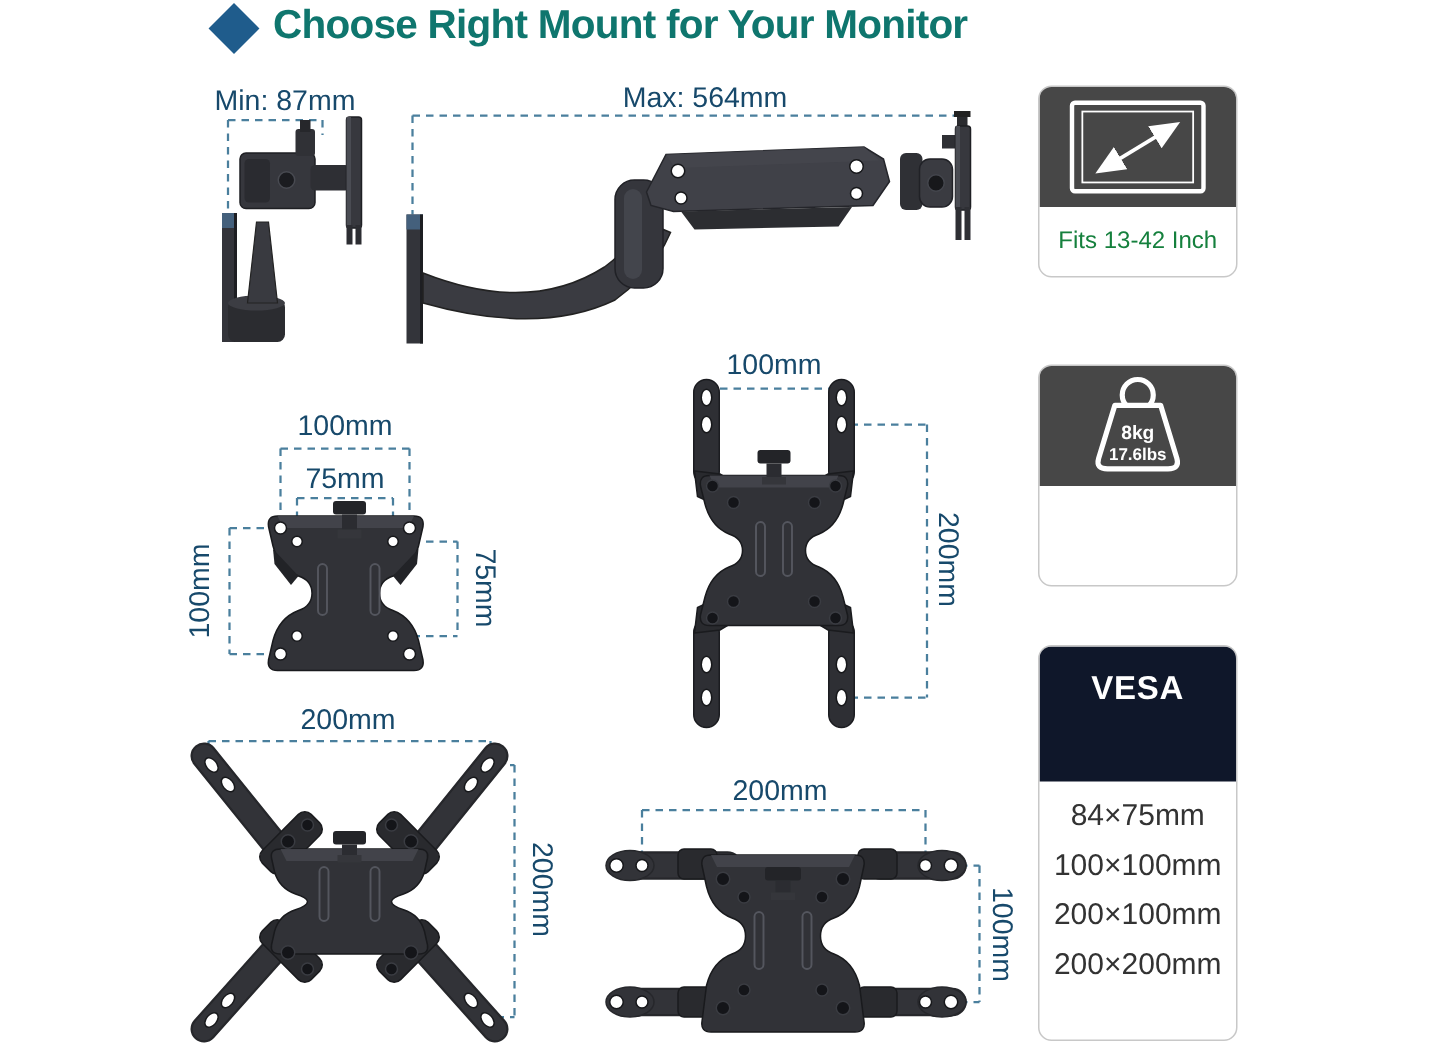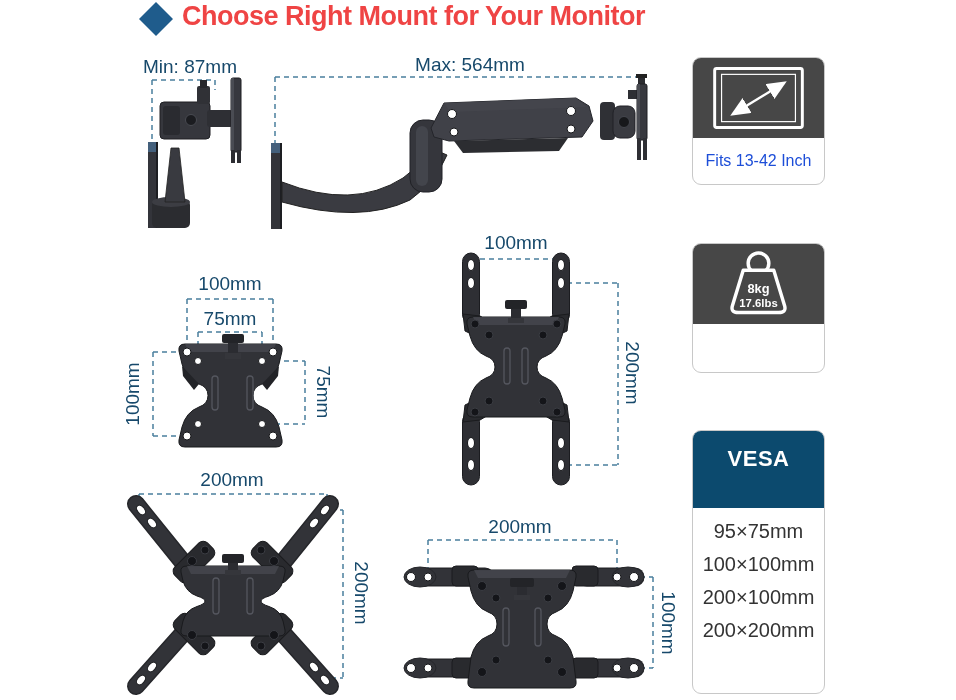--- a/index.html
+++ b/index.html
@@ -1,38 +1,38 @@
 <!DOCTYPE html>
 <html><head>
 <meta charset="utf-8">
 <style>
   html,body{margin:0;padding:0;background:#e8e8e8;}
   #page{position:relative;width:956px;height:700px;background:#ffffff;overflow:hidden;
         font-family:"Liberation Sans",sans-serif;margin:0 auto;}
   .abs{position:absolute;}
   
   #title-diamond{left:144px;top:7px;width:24px;height:24px;background:#1f5c8c;transform:rotate(45deg);}
-  #page-title{left:182px;top:1px;font-size:27px;font-weight:700;color:#ef4444;letter-spacing:-0.5px;white-space:nowrap;}
+  #page-title{left:182px;top:1px;font-size:27px;font-weight:700;color:#0f766e;letter-spacing:-0.5px;white-space:nowrap;}
   
   .dim{font-family:"Liberation Sans",sans-serif;font-size:19px;fill:#17496b;}
   .dash{stroke:#4a7f9d;stroke-width:1.5;stroke-dasharray:5 4;fill:none;}
   .metal{fill:#313237;stroke:#191a1d;stroke-width:1;}
   .metal2{fill:#2e2f34;stroke:#1b1c20;stroke-width:1;}
   .wing{fill:#292a2e;stroke:#1a1b1e;stroke-width:1;}
   .hole{fill:#ffffff;stroke:#17181b;stroke-width:1;}
   .slot{fill:none;stroke:#54565e;stroke-width:1.3;}
   .screw{fill:#141519;stroke:#3a3c42;stroke-width:1;}
   .facet{fill:#45474e;opacity:.85;}
   
   .card{position:absolute;background:#fff;border:1.5px solid #c8c8c8;border-radius:9px;overflow:hidden;box-sizing:border-box;}
   .card-head{background:#474747;display:flex;align-items:center;justify-content:center;}
-  .cap1{width:100%;text-align:center;color:#1d4ed8;font-size:16px;}
+  .cap1{width:100%;text-align:center;color:#15803d;font-size:16px;}
   #card-fit .cap1{line-height:45px;}
   #card-cap .cap1{line-height:21px;padding-top:3px;font-size:17px;}
-  #vesa-head{height:77px;background:#0c4a6e;color:#fff;text-align:center;font-weight:700;
+  #vesa-head{height:90px;background:#0f172a;color:#fff;text-align:center;font-weight:700;
              font-size:22px;line-height:27px;padding-top:14px;box-sizing:border-box;letter-spacing:.5px;}
   .vesa-row{height:33px;line-height:33px;text-align:center;font-size:20px;color:#333;}
   #vesa-body{padding-top:7px;}
 </style>
 </head>
 <body>
 
 <div id="page">
 
   <div class="abs" id="title-diamond"></div>
@@ -284,36 +284,36 @@
           </marker>
         </defs>
         <rect x="22" y="10" width="89" height="60" rx="2" fill="none" stroke="#fff" stroke-width="3"></rect>
         <rect x="29" y="16" width="75" height="48" fill="none" stroke="#fff" stroke-width="1.2"></rect>
         <line x1="41" y1="56" x2="92" y2="25" stroke="#fff" stroke-width="2.5" marker-start="url(#ah)" marker-end="url(#ah)"></line>
       </svg>
     </div>
     <div class="cap1">Fits 13-42 Inch</div>
   </div>
 
-  <div class="card" id="card-cap" style="left:692px;top:243px;width:133px;height:130px">
+  <div class="card" id="card-cap" style="left:692px;top:243px;width:133px;height:148px">
     <div class="card-head" style="height:80px">
       <svg width="133" height="80" viewBox="0 0 133 80">
         <circle cx="66.5" cy="19" r="10.5" fill="none" stroke="#fff" stroke-width="3.5"></circle>
         <path d="M51,26 L82,26 L93,62 Q95,69 87,69 L46,69 Q38,69 40,62 Z" fill="#474747" stroke="#fff" stroke-width="3.5" stroke-linejoin="round"></path>
         <text x="66.5" y="49" text-anchor="middle" fill="#fff" font-weight="700" font-size="13" font-family="Liberation Sans, sans-serif">8kg</text>
         <text x="66.5" y="63" text-anchor="middle" fill="#fff" font-weight="700" font-size="11.5" font-family="Liberation Sans, sans-serif">17.6lbs</text>
       </svg>
     </div>
   </div>
 
   <div class="card" style="left:692px;top:430px;width:133px;height:264px">
     <div id="vesa-head">
       <div>VESA</div>
     </div>
     <div id="vesa-body">
-      <div class="vesa-row">95×75mm</div>
+      <div class="vesa-row">84×75mm</div>
       <div class="vesa-row">100×100mm</div>
       <div class="vesa-row">200×100mm</div>
       <div class="vesa-row">200×200mm</div>
     </div>
   </div>
 
 </div>
 
 </body></html>

